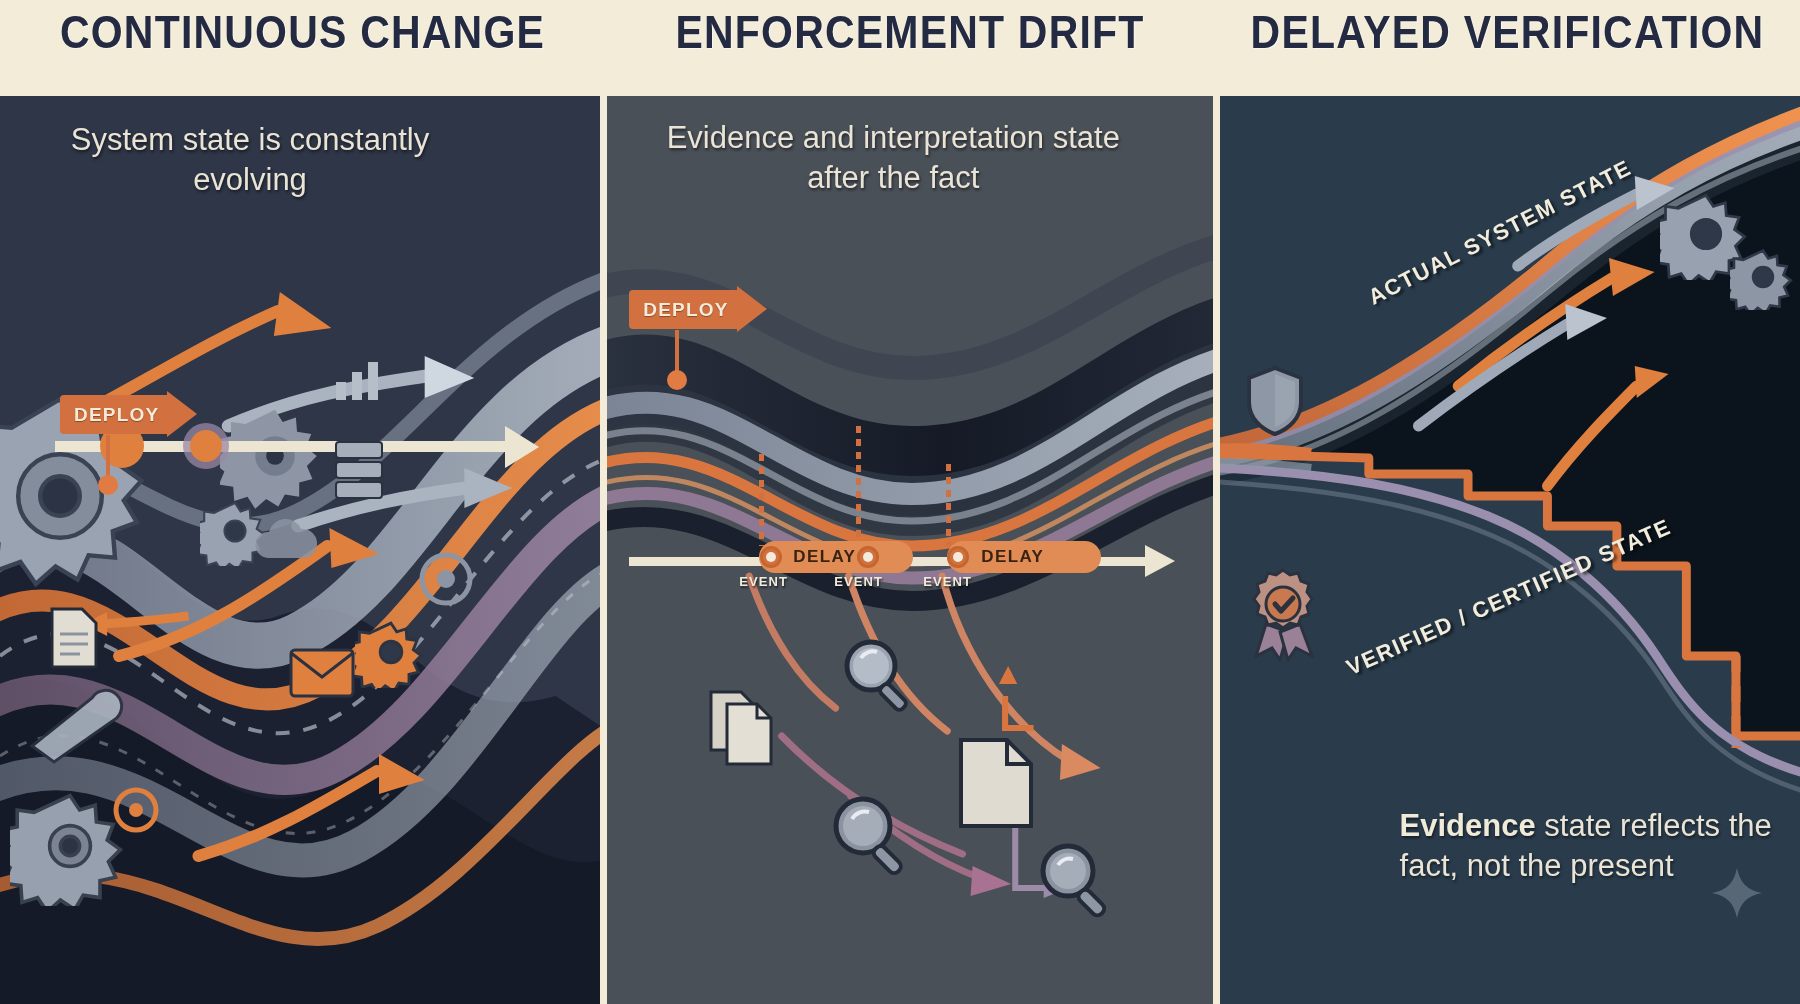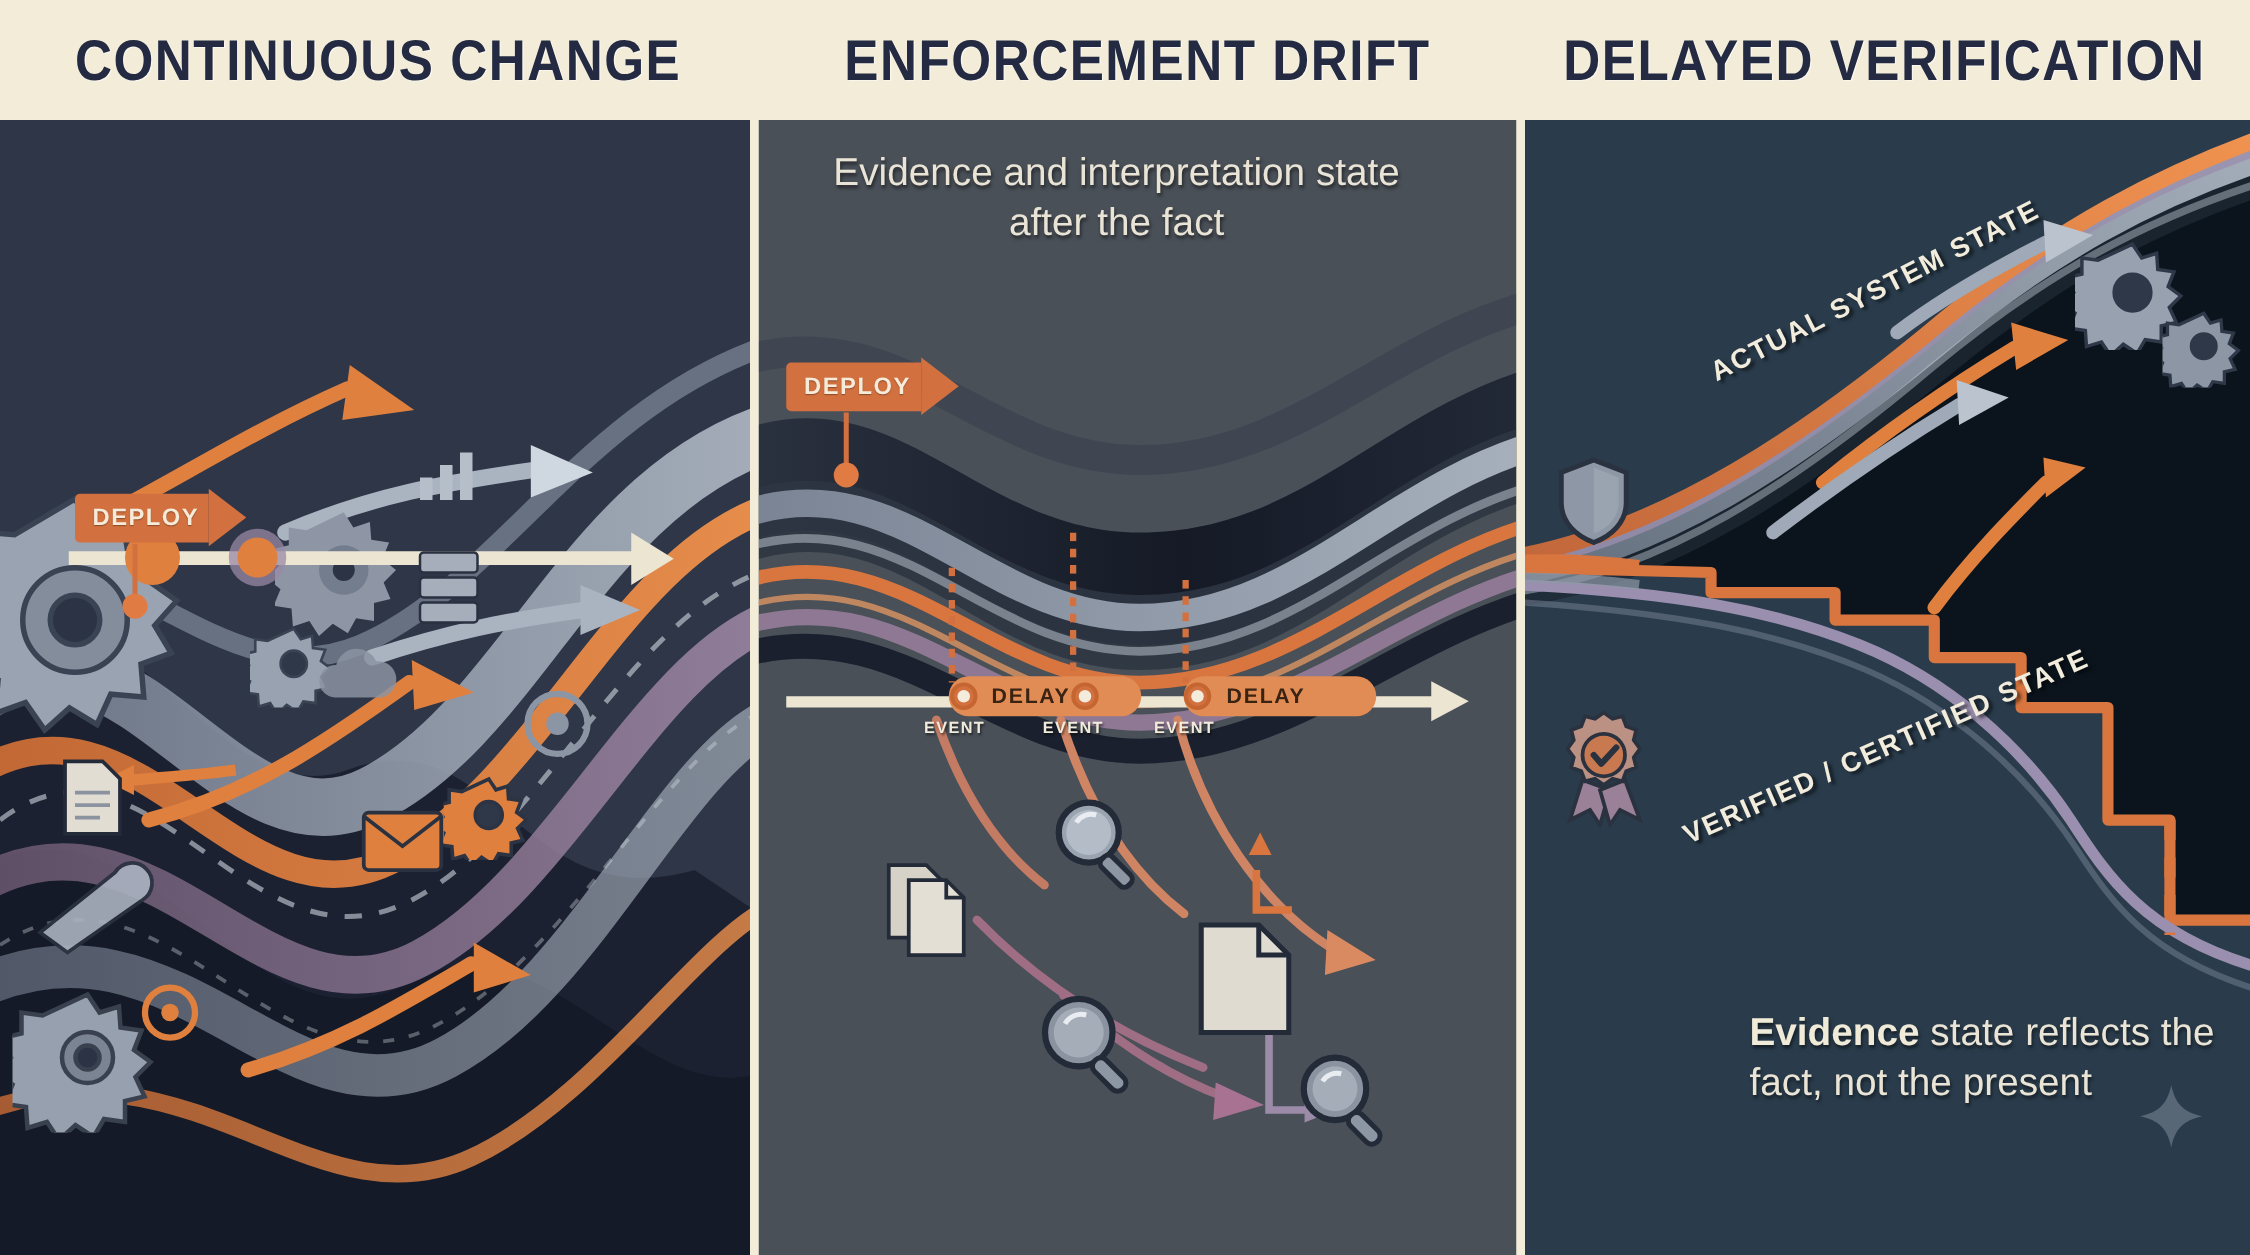--- a/index.html
+++ b/index.html
@@ -21,21 +21,21 @@
   }
 
   
   .header-row {
     position: absolute;
     left: 0;
     top: 0;
     width: 1800px;
     height: 80px;
     display: flex;
-    align-items: flex-start;
+    align-items: flex-end;
   }
   .header-cell {
     height: 96px;
     display: flex;
     align-items: center;
     justify-content: center;
   }
   .header-cell:nth-child(1) { width: 605px; }
   .header-cell:nth-child(2) { width: 610px; }
   .header-cell:nth-child(3) { width: 585px; }
@@ -461,20 +461,21 @@
 
       <div class="deploy-sign" style="left:60px; top:295px;">
         <div class="deploy-flag">
           <div class="deploy-body">DEPLOY</div>
           <div class="deploy-tip"></div>
         </div>
         <div class="deploy-post"></div>
         <div class="deploy-dot"></div>
       </div>
 
+      <div class="panel-caption cap-1">System state is constantly evolving</div>
     </div>
 
     <div class="panel panel-2">
 
       <svg class="svg-layer" viewBox="0 0 596 908" preserveAspectRatio="none">
         <defs>
           <linearGradient id="g2d" x1="0" y1="0" x2="1" y2="0">
             <stop offset="0%" stop-color="#2b3240"></stop>
               <stop offset="55%" stop-color="#151a26"></stop>
               <stop offset="100%" stop-color="#232a38"></stop>

